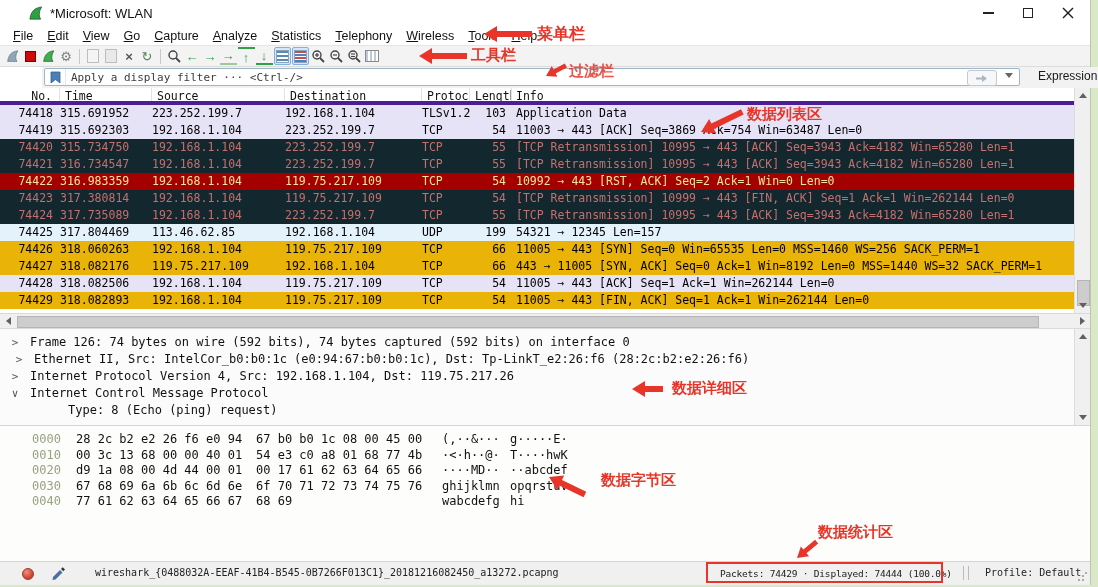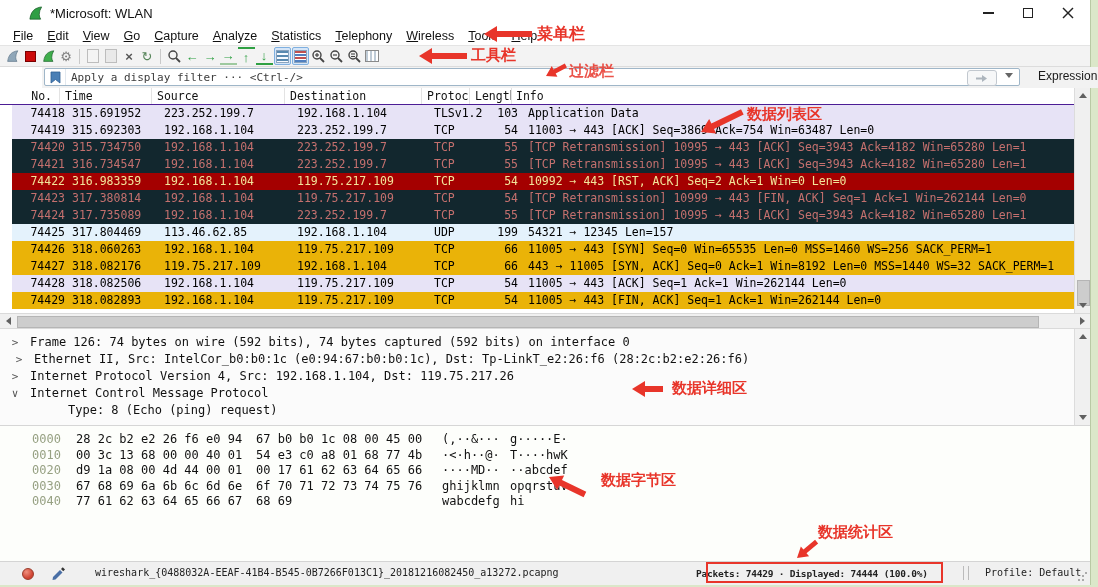--- a/index.html
+++ b/index.html
@@ -46,24 +46,24 @@
   .filterbar{position:absolute;left:0;top:67px;width:100%;height:21px;background:#f2f2f2;margin-left:42px;}
   .filter-input{position:absolute;left:2px;top:1px;width:976px;height:18px;background:#fff;border:1px solid #9fb6c8;border-radius:2px;display:flex;align-items:center;box-sizing:border-box;}
   .bookmark-btn{width:20px;height:100%;display:flex;align-items:center;justify-content:center;border-right:1px solid #e2e8ee;}
   .placeholder{font-family:"DejaVu Sans Mono",monospace;font-size:11px;color:#3c3c3c;margin-left:5px;white-space:nowrap;}
   .apply-btn{position:absolute;right:22px;top:1px;width:28px;height:14px;border:1px solid #c2c8cf;border-radius:3px;background:#f6f7f8;display:flex;align-items:center;justify-content:center;}
   .caret-btn{position:absolute;right:6px;top:4px;width:0;height:0;border-left:4px solid transparent;border-right:4px solid transparent;border-top:5px solid #666;}
   .expression-btn{position:absolute;left:996px;top:2px;font-size:12px;color:#1a1a1a;white-space:nowrap;}
   .add-filter-btn{position:absolute;left:1072px;top:0px;font-size:15px;color:#333;}
   
   .packet-list{position:absolute;left:0;top:88px;width:100%;height:225px;background:#fff;font-family:"DejaVu Sans Mono",monospace;font-size:11.5px;}
-  .pl-header{position:absolute;left:0;top:0;width:1075px;height:17px;background:#fff;border-bottom:1px solid #4c1d95;display:flex;box-sizing:border-box;}
+  .pl-header{position:absolute;left:0;top:0;width:1075px;height:17px;background:#fff;border-bottom:4px solid #4c1d95;display:flex;box-sizing:border-box;}
   .pl-h{border-right:1px solid #e3e3e3;padding-left:5px;color:#111;line-height:16px;box-sizing:border-box;overflow:hidden;white-space:nowrap;}
   .pl-body{position:absolute;left:0;top:17px;width:1075px;}
-  .pl-row{height:17px;display:flex;white-space:nowrap;overflow:hidden;margin-left:12px;}
+  .pl-row{height:17px;display:flex;white-space:nowrap;overflow:hidden;}
   .plc{line-height:17px;box-sizing:border-box;overflow:hidden;flex-shrink:0;}
   .c0{width:60px;text-align:right;padding-right:7px;}
   .c1{width:92px;}
   .c2{width:133px;}
   .c3{width:137px;}
   .c4{width:48px;}
   .c5{width:42px;text-align:right;padding-right:6px;}
   .c6{flex:1 1 auto;padding-left:4px;flex-shrink:1;}
   .r-lavender{background:#e7e3f6;color:#000;}
   .r-badtcp{background:#12272e;color:#c4706e;}
@@ -94,21 +94,21 @@
   .hex-rows{position:absolute;left:0;top:6px;padding-left:24px;}
   .hex-off{width:34px;margin-left:8px;color:#97a183;}
   .hex-a,.hex-b{width:170px;margin-left:10px;color:#111;}
   .asc-a{width:62px;margin-left:16px;color:#111;}
   .asc-b{width:70px;margin-left:6px;color:#111;}
   
   .statusbar{position:absolute;left:0;top:561px;width:100%;height:24px;background:#f0f0f0;border-top:1px solid #d4d4d4;box-sizing:border-box;}
   .expert-dot{position:absolute;left:22px;top:6px;width:12px;height:12px;border-radius:50%;background:radial-gradient(circle at 35% 30%,#f0907e,#cf4433 65%);border:1px solid #9a3a2a;box-sizing:border-box;}
   .pencil-wrap{position:absolute;left:52px;top:4px;}
   .filename{position:absolute;left:95px;top:5px;font-family:"DejaVu Sans Mono",monospace;font-size:10px;color:#222;white-space:nowrap;}
-  .packets-text{position:absolute;left:696px;top:6px;font-family:"DejaVu Sans Mono",monospace;font-size:9.5px;letter-spacing:-0.2px;color:#222;white-space:nowrap;font-weight:bold;}
+  .packets-text{position:absolute;left:720px;top:6px;font-family:"DejaVu Sans Mono",monospace;font-size:9.5px;letter-spacing:-0.2px;color:#222;white-space:nowrap;}
   .status-sep{position:absolute;left:963px;top:4px;width:4px;height:14px;border-left:1px solid #bbb;border-right:1px solid #bbb;}
   .profile{position:absolute;left:985px;top:5px;font-family:"DejaVu Sans Mono",monospace;font-size:10px;color:#222;white-space:nowrap;}
   .grip{position:absolute;right:3px;bottom:3px;width:10px;height:10px;background:
     radial-gradient(circle at 2px 8px,#aaa 1px,transparent 1.2px),
     radial-gradient(circle at 6px 8px,#aaa 1px,transparent 1.2px),
     radial-gradient(circle at 6px 4px,#aaa 1px,transparent 1.2px),
     radial-gradient(circle at 9px 1px,#aaa 1px,transparent 1.2px);}
   
   .ann-overlay{position:absolute;left:0;top:0;width:1098px;height:587px;pointer-events:none;}
   .ann-label{position:absolute;color:#e8352a;font-size:15px;font-weight:600;white-space:nowrap;pointer-events:none;}

